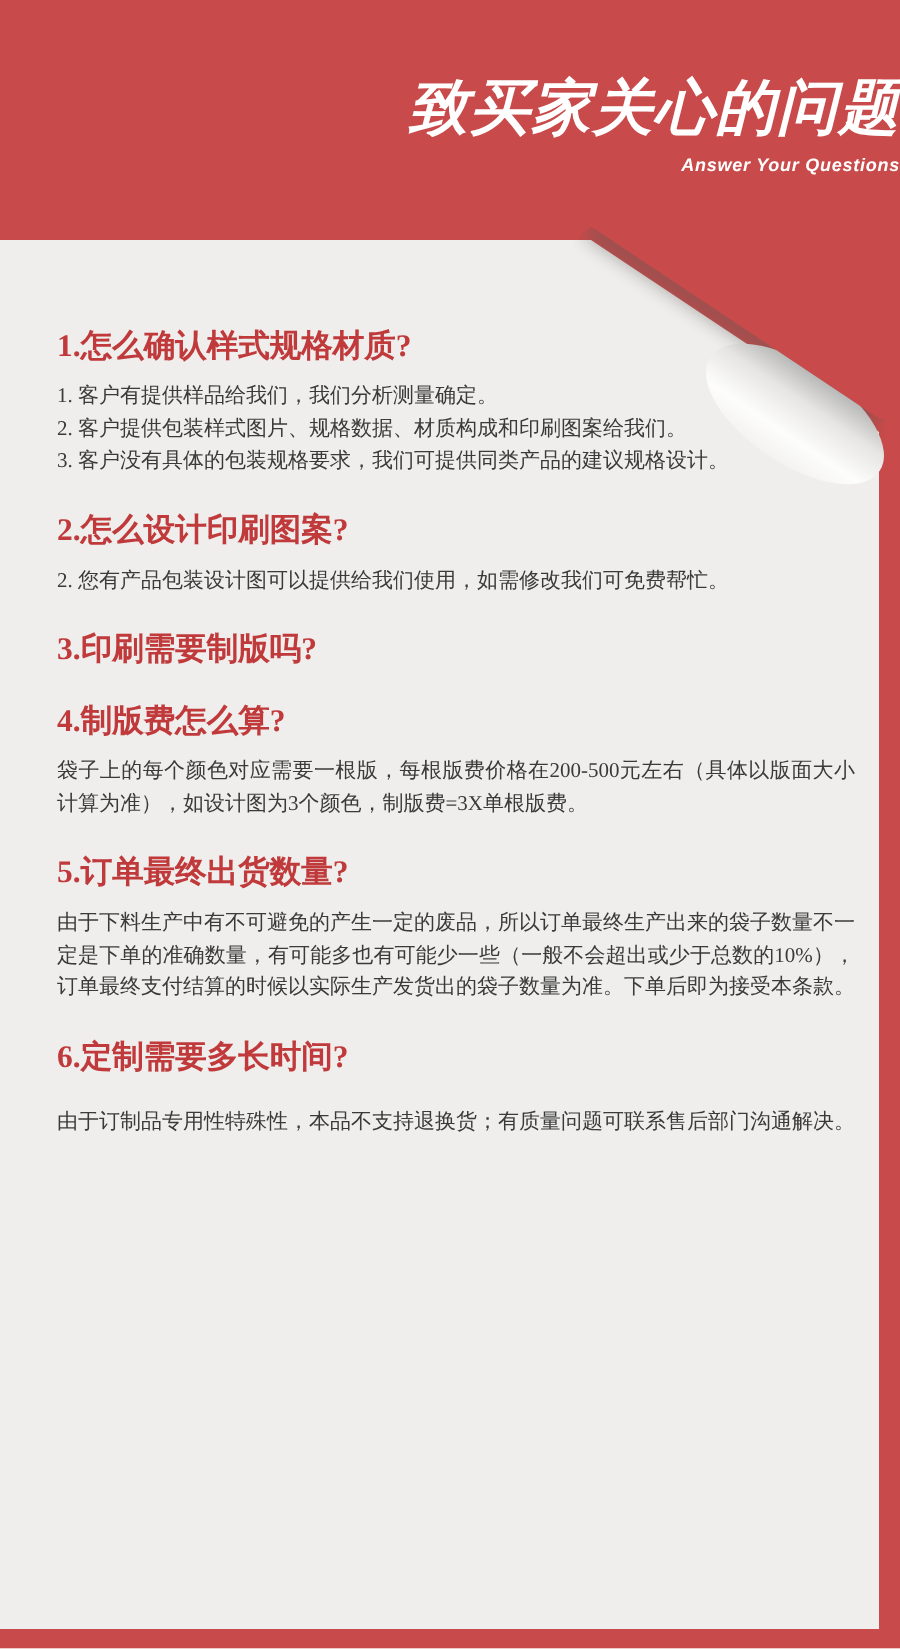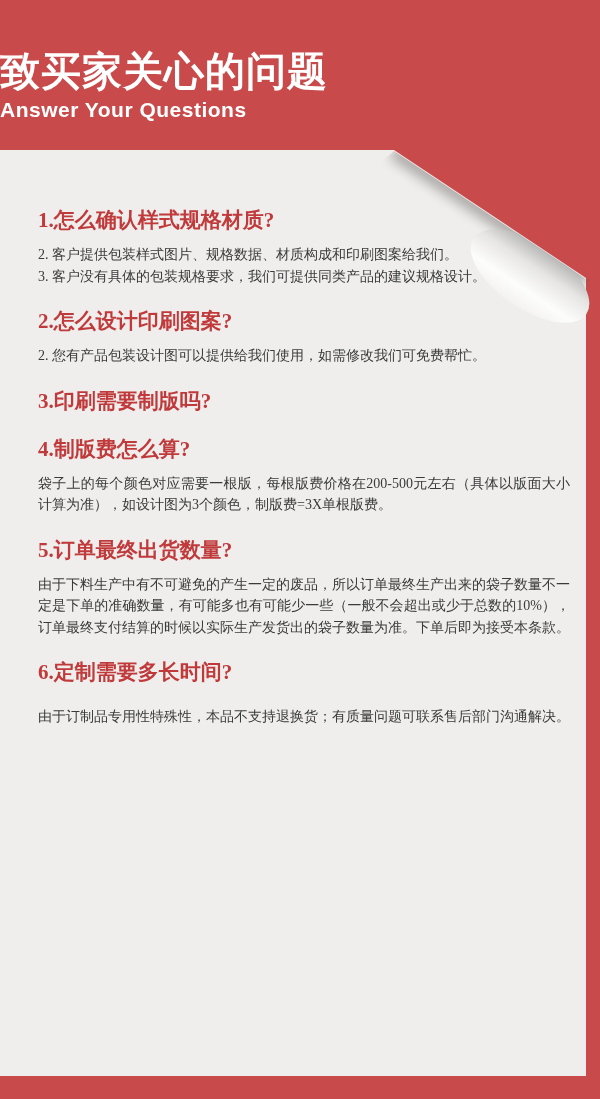--- a/index.html
+++ b/index.html
@@ -7,42 +7,43 @@
     position:relative;
     width:600px;height:1099px;
     background:#c94a4a;
     overflow:hidden;
     font-family:"Liberation Serif","DejaVu Serif",serif;
   }
   
   .header{
     position:absolute;top:0;left:0;width:600px;
     padding-top:46px;
-    text-align:left;
+    text-align:right;
     color:#ffffff;
+    font-style:italic;
   }
   .header-title{
     margin:0;
     font-size:40px;
     font-weight:700;
     line-height:52px;
     letter-spacing:1px;
   }
   .header-subtitle{
     margin:0;
     font-family:"Liberation Sans","DejaVu Sans",sans-serif;
-    font-size:21px;
+    font-size:12px;
     font-weight:600;
     line-height:24px;
     letter-spacing:0.5px;
   }
   
   .card{
     position:absolute;
-    left:0;top:150px;
+    left:0;top:160px;
     width:586px;height:926px;
     background:#efeeec;
     clip-path:polygon(0 0, 394px 0, 586px 128px, 586px 926px, 0 926px);
     box-sizing:border-box;
     padding:56px 16px 0 38px;
   }
   .faq-section{margin:0 0 20px 0;}
   .section-title{
     margin:0 0 10px 0;
     font-size:21px;
@@ -73,20 +74,21 @@
   <div class="header">
     <h1 class="header-title">致买家关心的问题</h1>
     <div class="header-subtitle">Answer Your Questions</div>
   </div>
 
   <div class="card">
     <div id="sections">
     <section class="faq-section">
       <h3 class="section-title">1.怎么确认样式规格材质?</h3>
       <div class="section-body">
+            <p>1. 客户有提供样品给我们，我们分析测量确定。</p>
             <p>2. 客户提供包装样式图片、规格数据、材质构成和印刷图案给我们。</p>
             <p>3. 客户没有具体的包装规格要求，我们可提供同类产品的建议规格设计。</p>
           </div>
     </section>
 
     <section class="faq-section">
       <h3 class="section-title">2.怎么设计印刷图案?</h3>
       <div class="section-body">
             <p>2. 您有产品包装设计图可以提供给我们使用，如需修改我们可免费帮忙。</p>
           </div>

